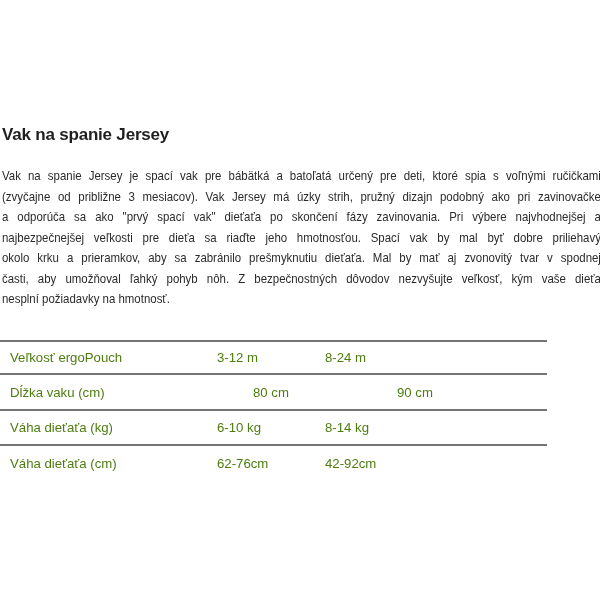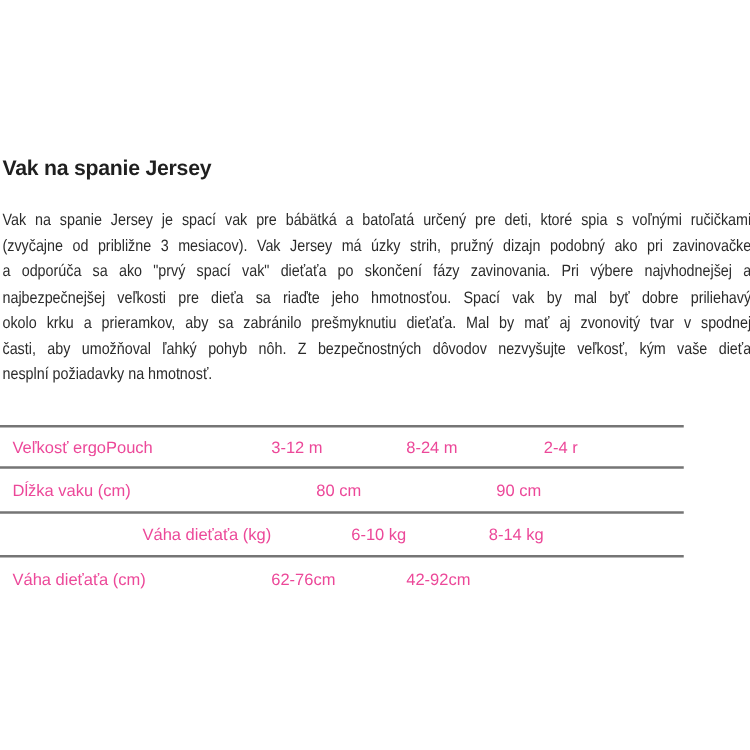--- a/index.html
+++ b/index.html
@@ -54,21 +54,21 @@
   }
   .t-row {
     display: grid;
     grid-template-columns: 217px 108px 110px 112px;
     align-items: center;
     border-top: 2px solid #757575;
     box-sizing: border-box;
   }
   .t-cell {
     font-size: 13.2px;
-    color: #ec4899;
+    color: #4d7c0f;
     white-space: nowrap;
     overflow: hidden;
   }
   .t-cell.label {
     padding-left: 10px;
   }
 </style>
 </head>
 <body>
 
@@ -84,28 +84,27 @@
       <div class="para-line">okolo krku a prieramkov, aby sa zabránilo prešmyknutiu dieťaťa. Mal by mať aj zvonovitý tvar v spodnej</div>
       <div class="para-line">časti, aby umožňoval ľahký pohyb nôh. Z bezpečnostných dôvodov nezvyšujte veľkosť, kým vaše dieťa</div>
       <div class="para-line last">nesplní požiadavky na hmotnosť.</div>
     </div>
 
   <div class="size-table" id="sizeTable">
       <div class="t-row" style="height: 33px;">
         <div class="t-cell label">Veľkosť ergoPouch</div>
         <div class="t-cell">3-12 m</div>
         <div class="t-cell">8-24 m</div>
-        <div class="t-cell">2-4 r</div>
       </div>
       <div class="t-row" style="height: 36px; gap: 36px;">
         <div class="t-cell label">Dĺžka vaku (cm)</div>
         <div class="t-cell">80 cm</div>
         <div class="t-cell">90 cm</div>
       </div>
-      <div class="t-row" style="height: 35px; text-align: right;">
+      <div class="t-row" style="height: 35px;">
         <div class="t-cell label">Váha dieťaťa (kg)</div>
         <div class="t-cell">6-10 kg</div>
         <div class="t-cell">8-14 kg</div>
         <div class="t-cell"></div>
       </div>
       <div class="t-row" style="height: 36px;">
         <div class="t-cell label">Váha dieťaťa (cm)</div>
         <div class="t-cell">62-76cm</div>
         <div class="t-cell">42-92cm</div>
         <div class="t-cell"></div>

